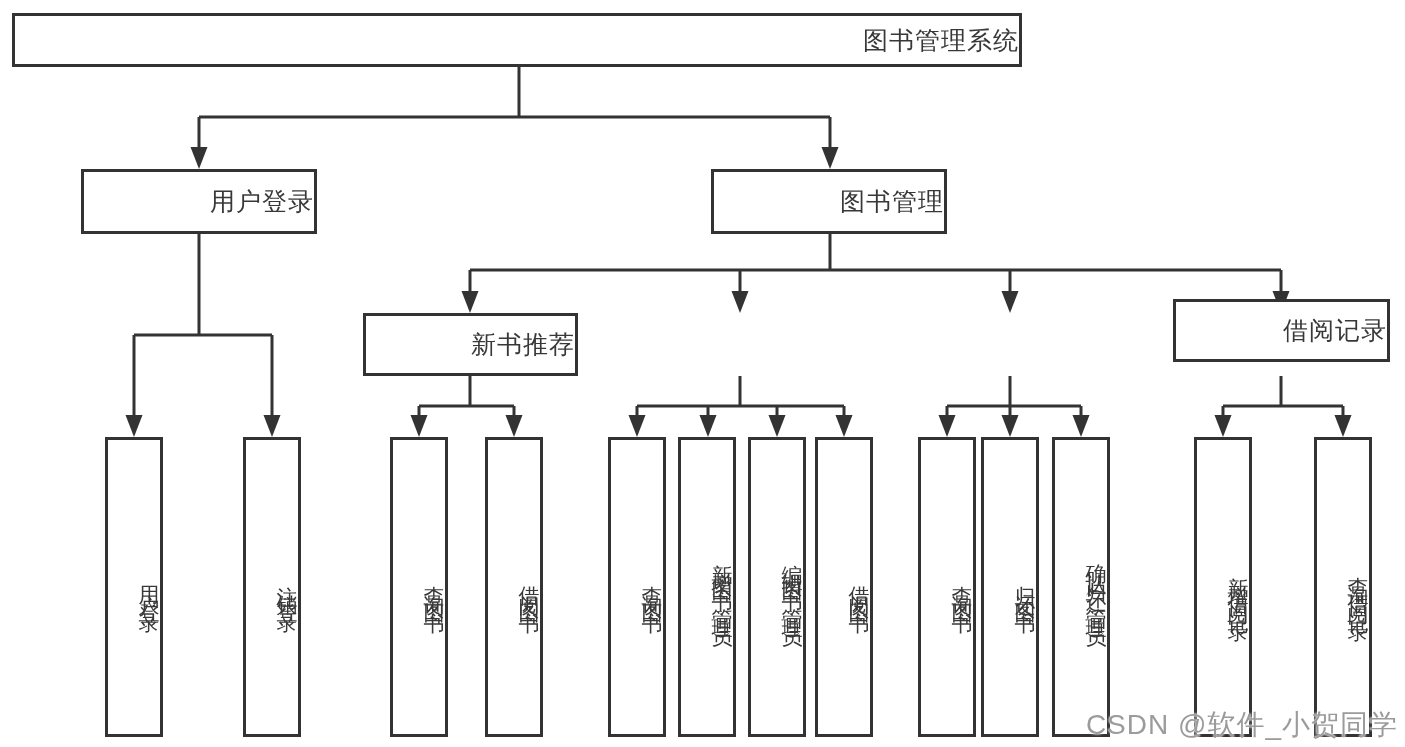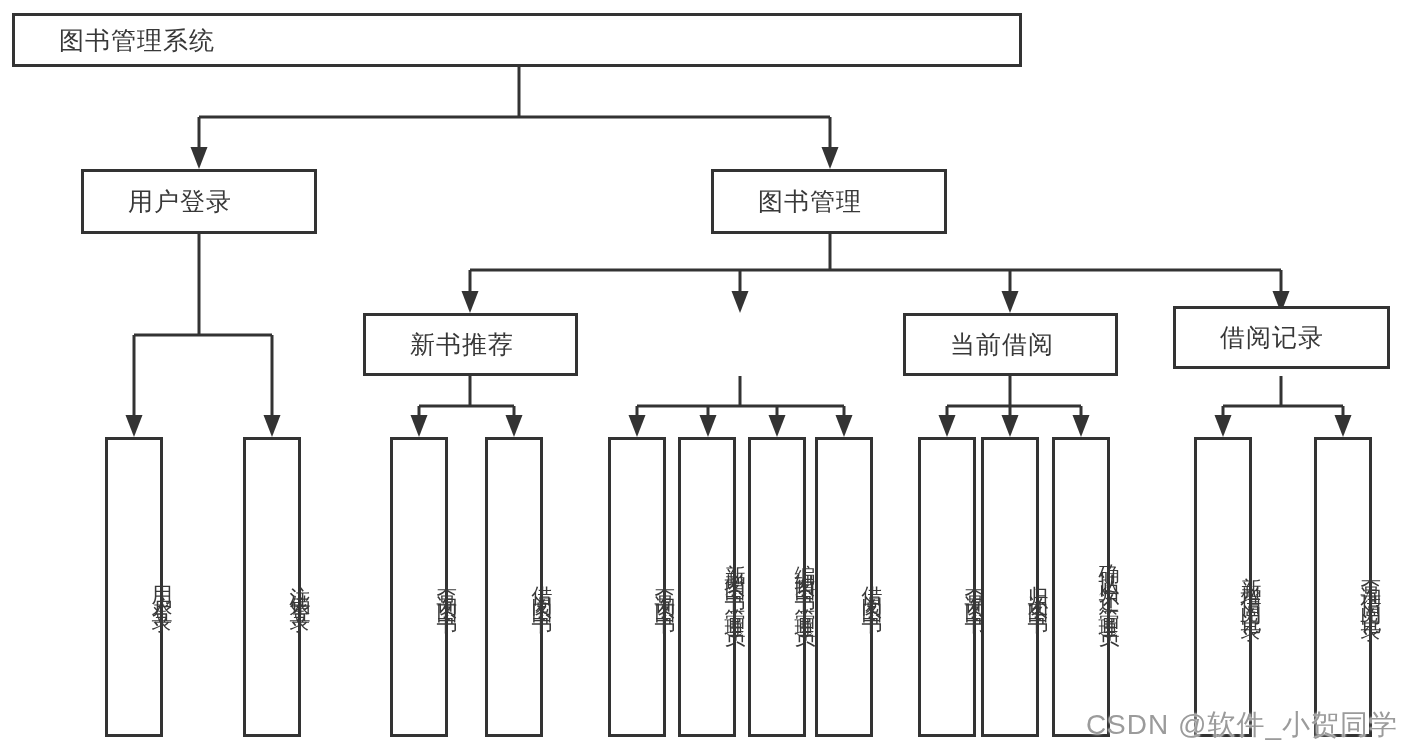--- a/index.html
+++ b/index.html
@@ -17,21 +17,21 @@
     font-family:"Liberation Sans", sans-serif;
   }
   #connectors{position:absolute;left:0;top:0;width:1405px;height:747px;pointer-events:none;}
   #connectors line{stroke:var(--line);stroke-width:3;}
   #connectors polygon{fill:var(--line);}
   .hbox,.vbox{
     position:absolute;
     box-sizing:border-box;
     background:var(--boxbg);
     border:3px solid var(--line);
-    display:flex;align-items:center;justify-content:flex-start;
+    display:flex;align-items:center;justify-content:flex-end;
     color:var(--text);
     padding-left:44px;
   }
   .hbox{font-size:25px;letter-spacing:1px;}
   .vbox{top:437px;width:58px;height:300px;}
   .vlbl{
     writing-mode:vertical-rl;
     text-orientation:mixed;
     font-size:21px;
     letter-spacing:9px;
@@ -116,24 +116,21 @@
   <div class="hbox" style="left:81px;top:169px;width:236px;height:65px">
     <span>用户登录</span>
   </div>
   <div class="hbox" style="left:363px;top:313px;width:215px;height:63px">
     <span>新书推荐</span>
   </div>
 
   <div class="hbox" style="left:711px;top:169px;width:236px;height:65px">
     <span>图书管理</span>
   </div>
-  <div class="hbox" style="left:903px;top:313px;width:215px;height:63px">
-    <span>当前借阅</span>
-  </div>
-  <div class="hbox" style="left:1173px;top:306px;width:217px;height:63px">
+  <div class="hbox" style="left:1173px;top:299px;width:217px;height:63px">
     <span>借阅记录</span>
   </div>
 
   <div class="vbox" style="left:105px">
     <span class="vlbl">用户登录</span>
   </div>
   <div class="vbox" style="left:243px">
     <span class="vlbl">注销登录</span>
   </div>
 

